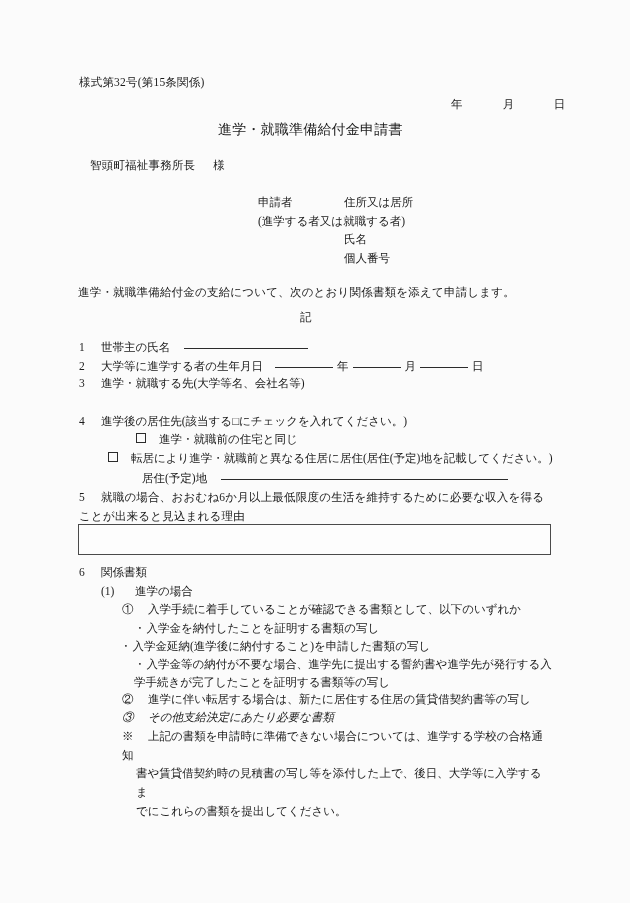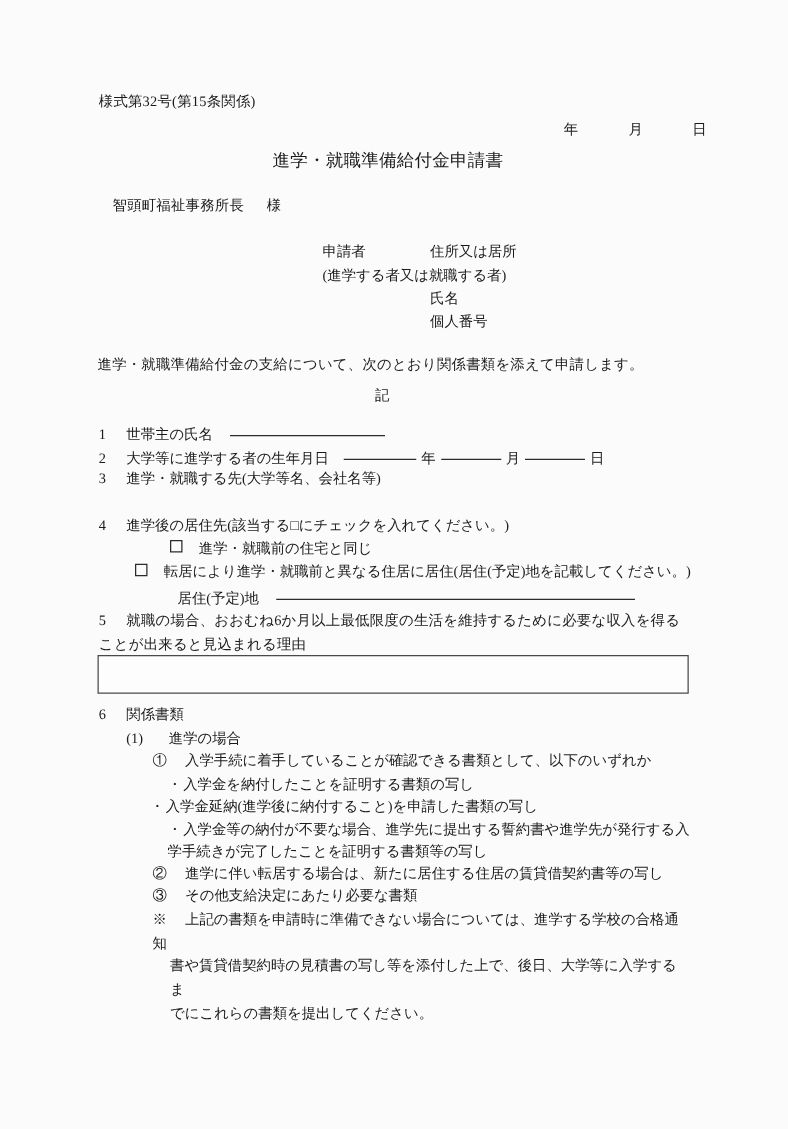--- a/index.html
+++ b/index.html
@@ -181,21 +181,21 @@
     top: 655px;
     width: 420px;
     white-space: normal;
     text-indent: 0;
   }
   #bul3 .b-body { display: inline; }
   .dot { margin-right: 1px; }
 
   #sub2 { left: 122px; top: 691px; }
   #sub2 .marker { display: inline-block; width: 26px; }
-  #sub3 { left: 122px; top: 709px; }
+  #sub3 { left: 122px; top: 709px; font-style: italic; }
   #sub3 .marker { display: inline-block; width: 26px; }
 
   #note {
     position: absolute;
     left: 122px;
     top: 727px;
     width: 428px;
     font-size: 11.5px;
     line-height: 1.62;
   }

